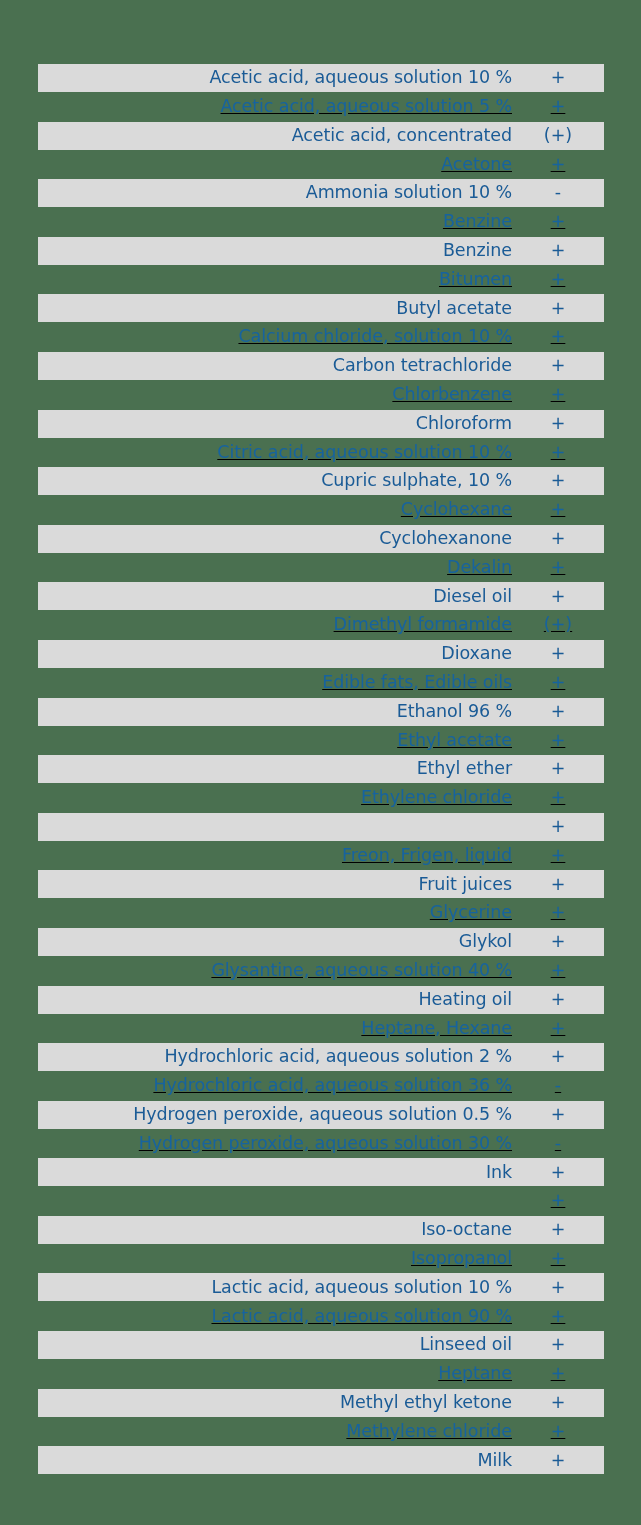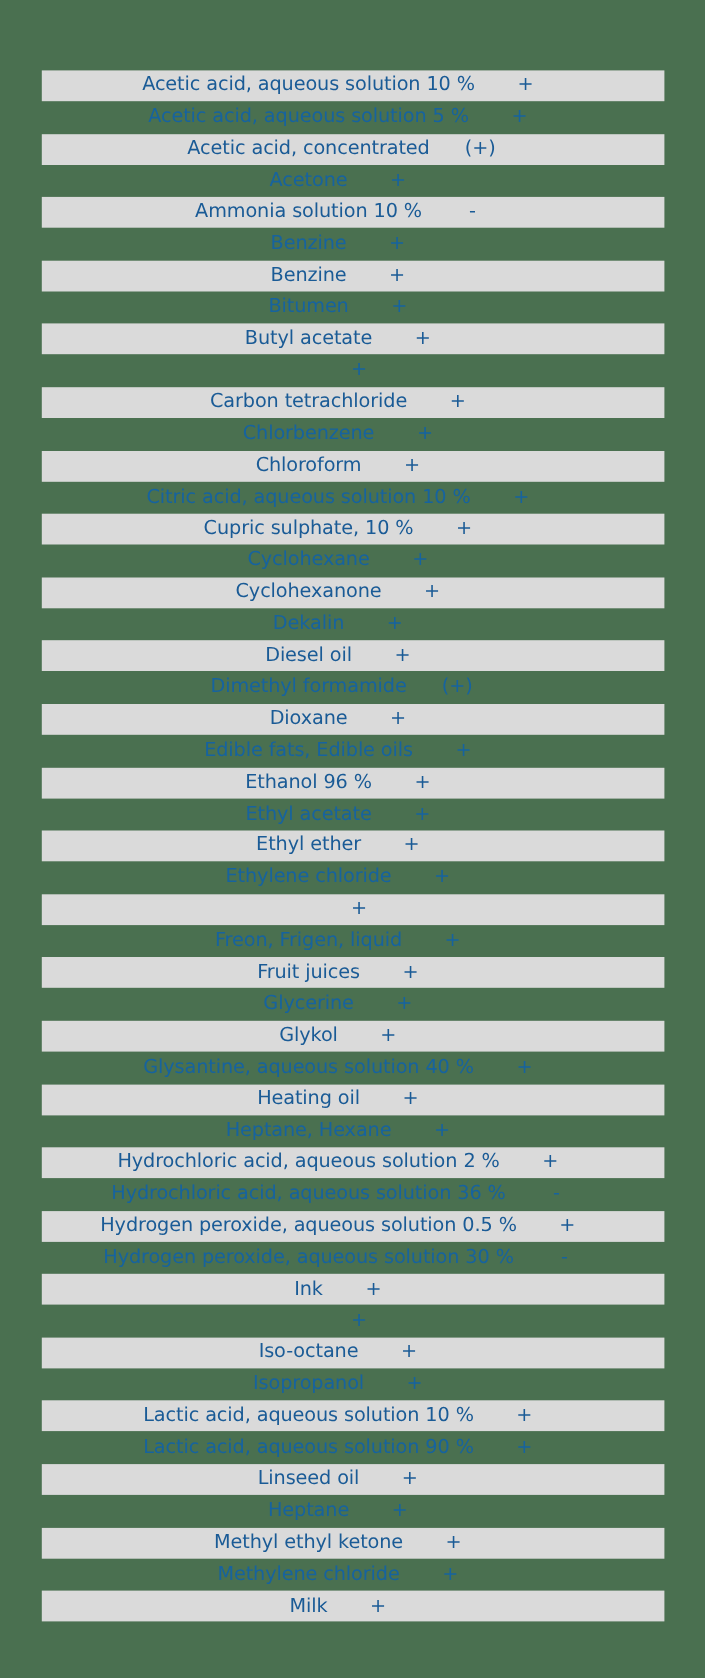--- a/index.html
+++ b/index.html
@@ -17,31 +17,32 @@
   #resistance-table {
     position: absolute;
     left: 38px;
     top: 64px;
     width: 566px;
   }
   .row {
     position: relative;
     display: flex;
     align-items: center;
-    justify-content: center;
+    justify-content: flex-end;
     height: 28px;
     margin-bottom: 0.8px;
     box-sizing: border-box;
     padding: 0 0 0 11px;
   }
   .row.odd {
     background: #dadada;
   }
   .row.even {
     background: transparent;
+    text-decoration: underline;
   }
   .medium-name {
     color: #1a5b96;
     font-size: 17.5px;
     line-height: 1;
     letter-spacing: -0.1px;
     white-space: nowrap;
     font-weight: 400;
   }
   .row.even .medium-name {
@@ -94,20 +95,21 @@
     </div>
     <div class="row even">
       <span class="medium-name">Bitumen</span>
       <span class="rating">+</span>
     </div>
     <div class="row odd">
       <span class="medium-name">Butyl acetate</span>
       <span class="rating">+</span>
     </div>
     <div class="row even">
+      <span class="medium-name">Calcium chloride, solution 10 %</span>
       <span class="rating">+</span>
     </div>
     <div class="row odd">
       <span class="medium-name">Carbon tetrachloride</span>
       <span class="rating">+</span>
     </div>
     <div class="row even">
       <span class="medium-name">Chlorbenzene</span>
       <span class="rating">+</span>
     </div>

